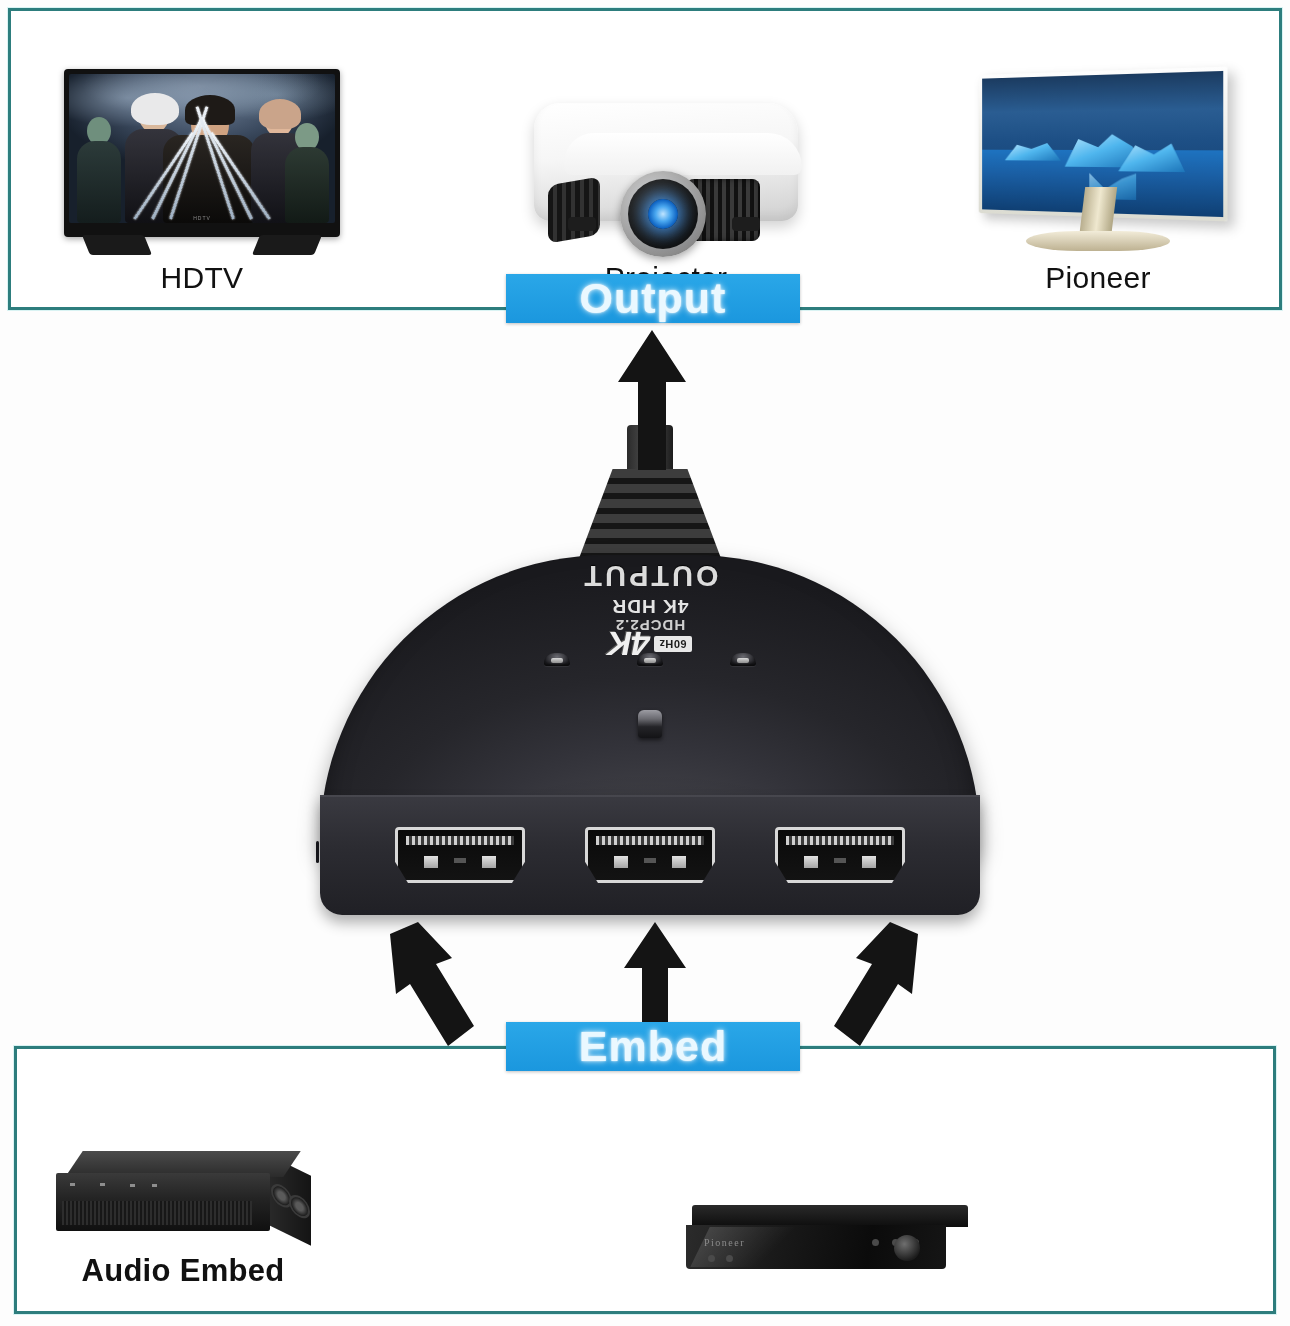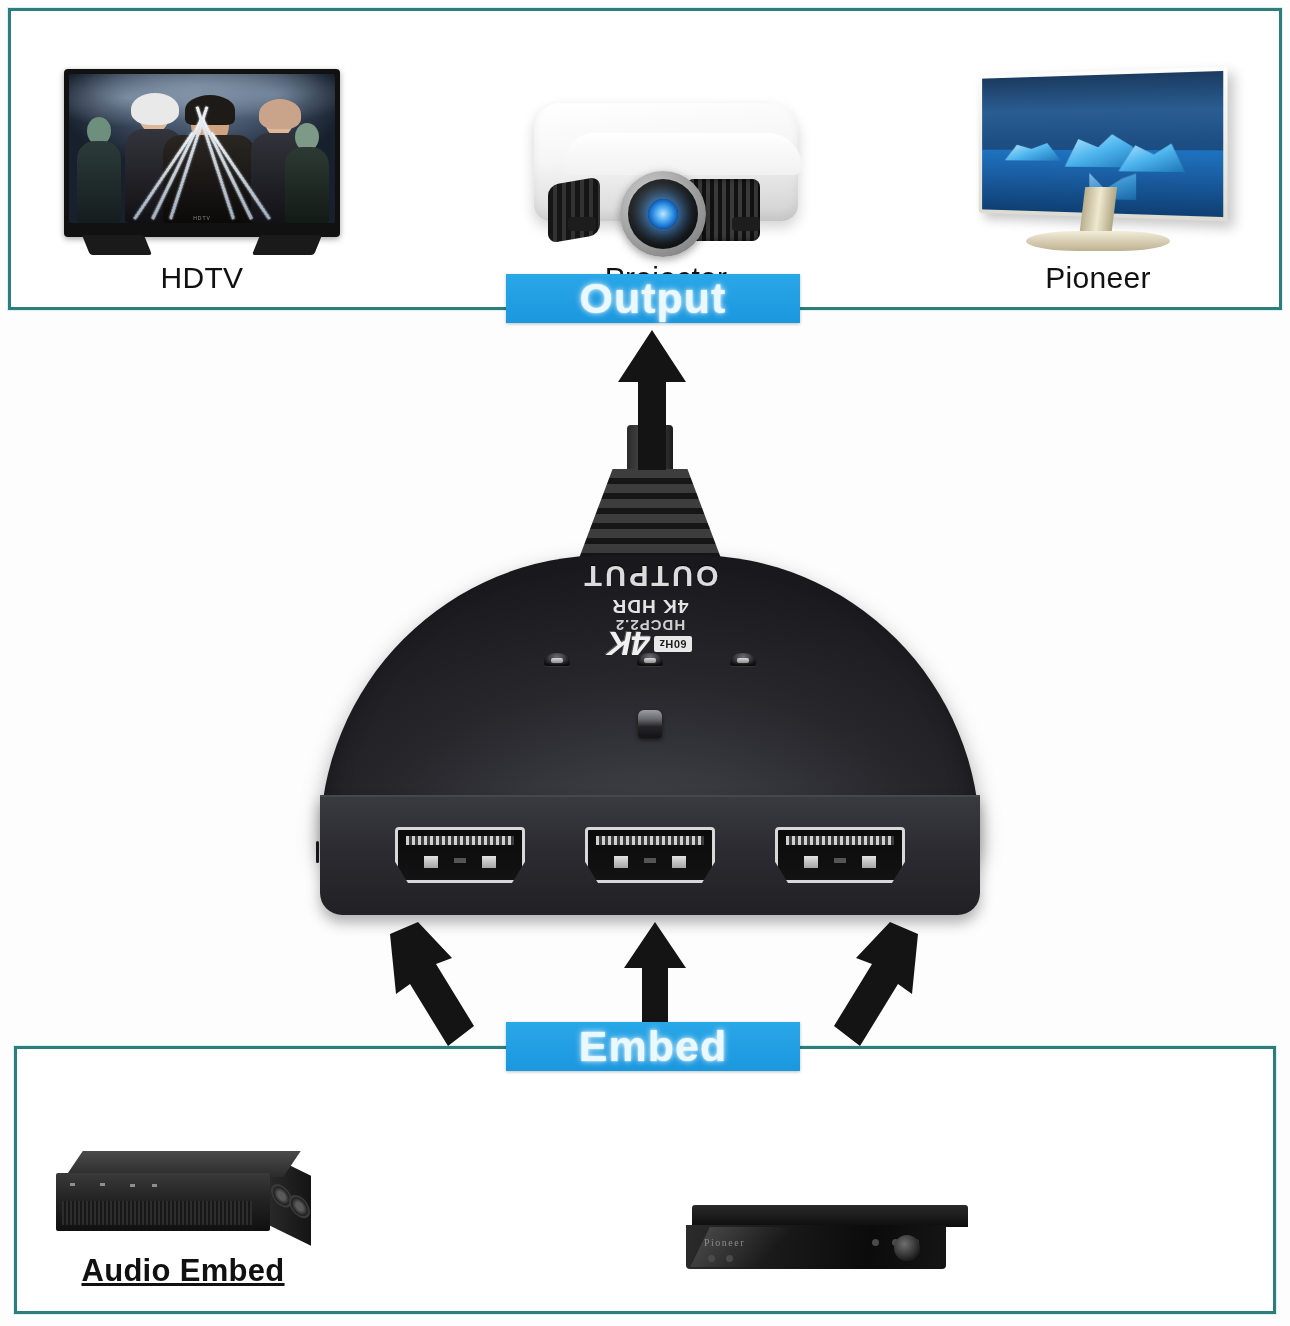--- a/index.html
+++ b/index.html
@@ -34,21 +34,21 @@
     justify-content: flex-end;
   }
   .device-art { position: relative; }
   .device-label {
     font-size: 30px;
     color: #111;
     letter-spacing: .3px;
     white-space: nowrap;
     font-weight: 400;
   }
-  .device-label.bold { font-weight: 700; font-size: 31px; text-decoration: underline; }
+  .device-label.bold { font-weight: 700; font-size: 31px; }
 
   
   #hdtv-art { width: 288px; height: 196px; }
   .tv-bezel {
     position: absolute; left: 6px; top: 4px;
     width: 276px; height: 168px;
     background: #111; border-radius: 4px;
     padding: 5px 5px 14px 5px;
     box-shadow: 0 2px 6px rgba(0,0,0,.35);
   }

